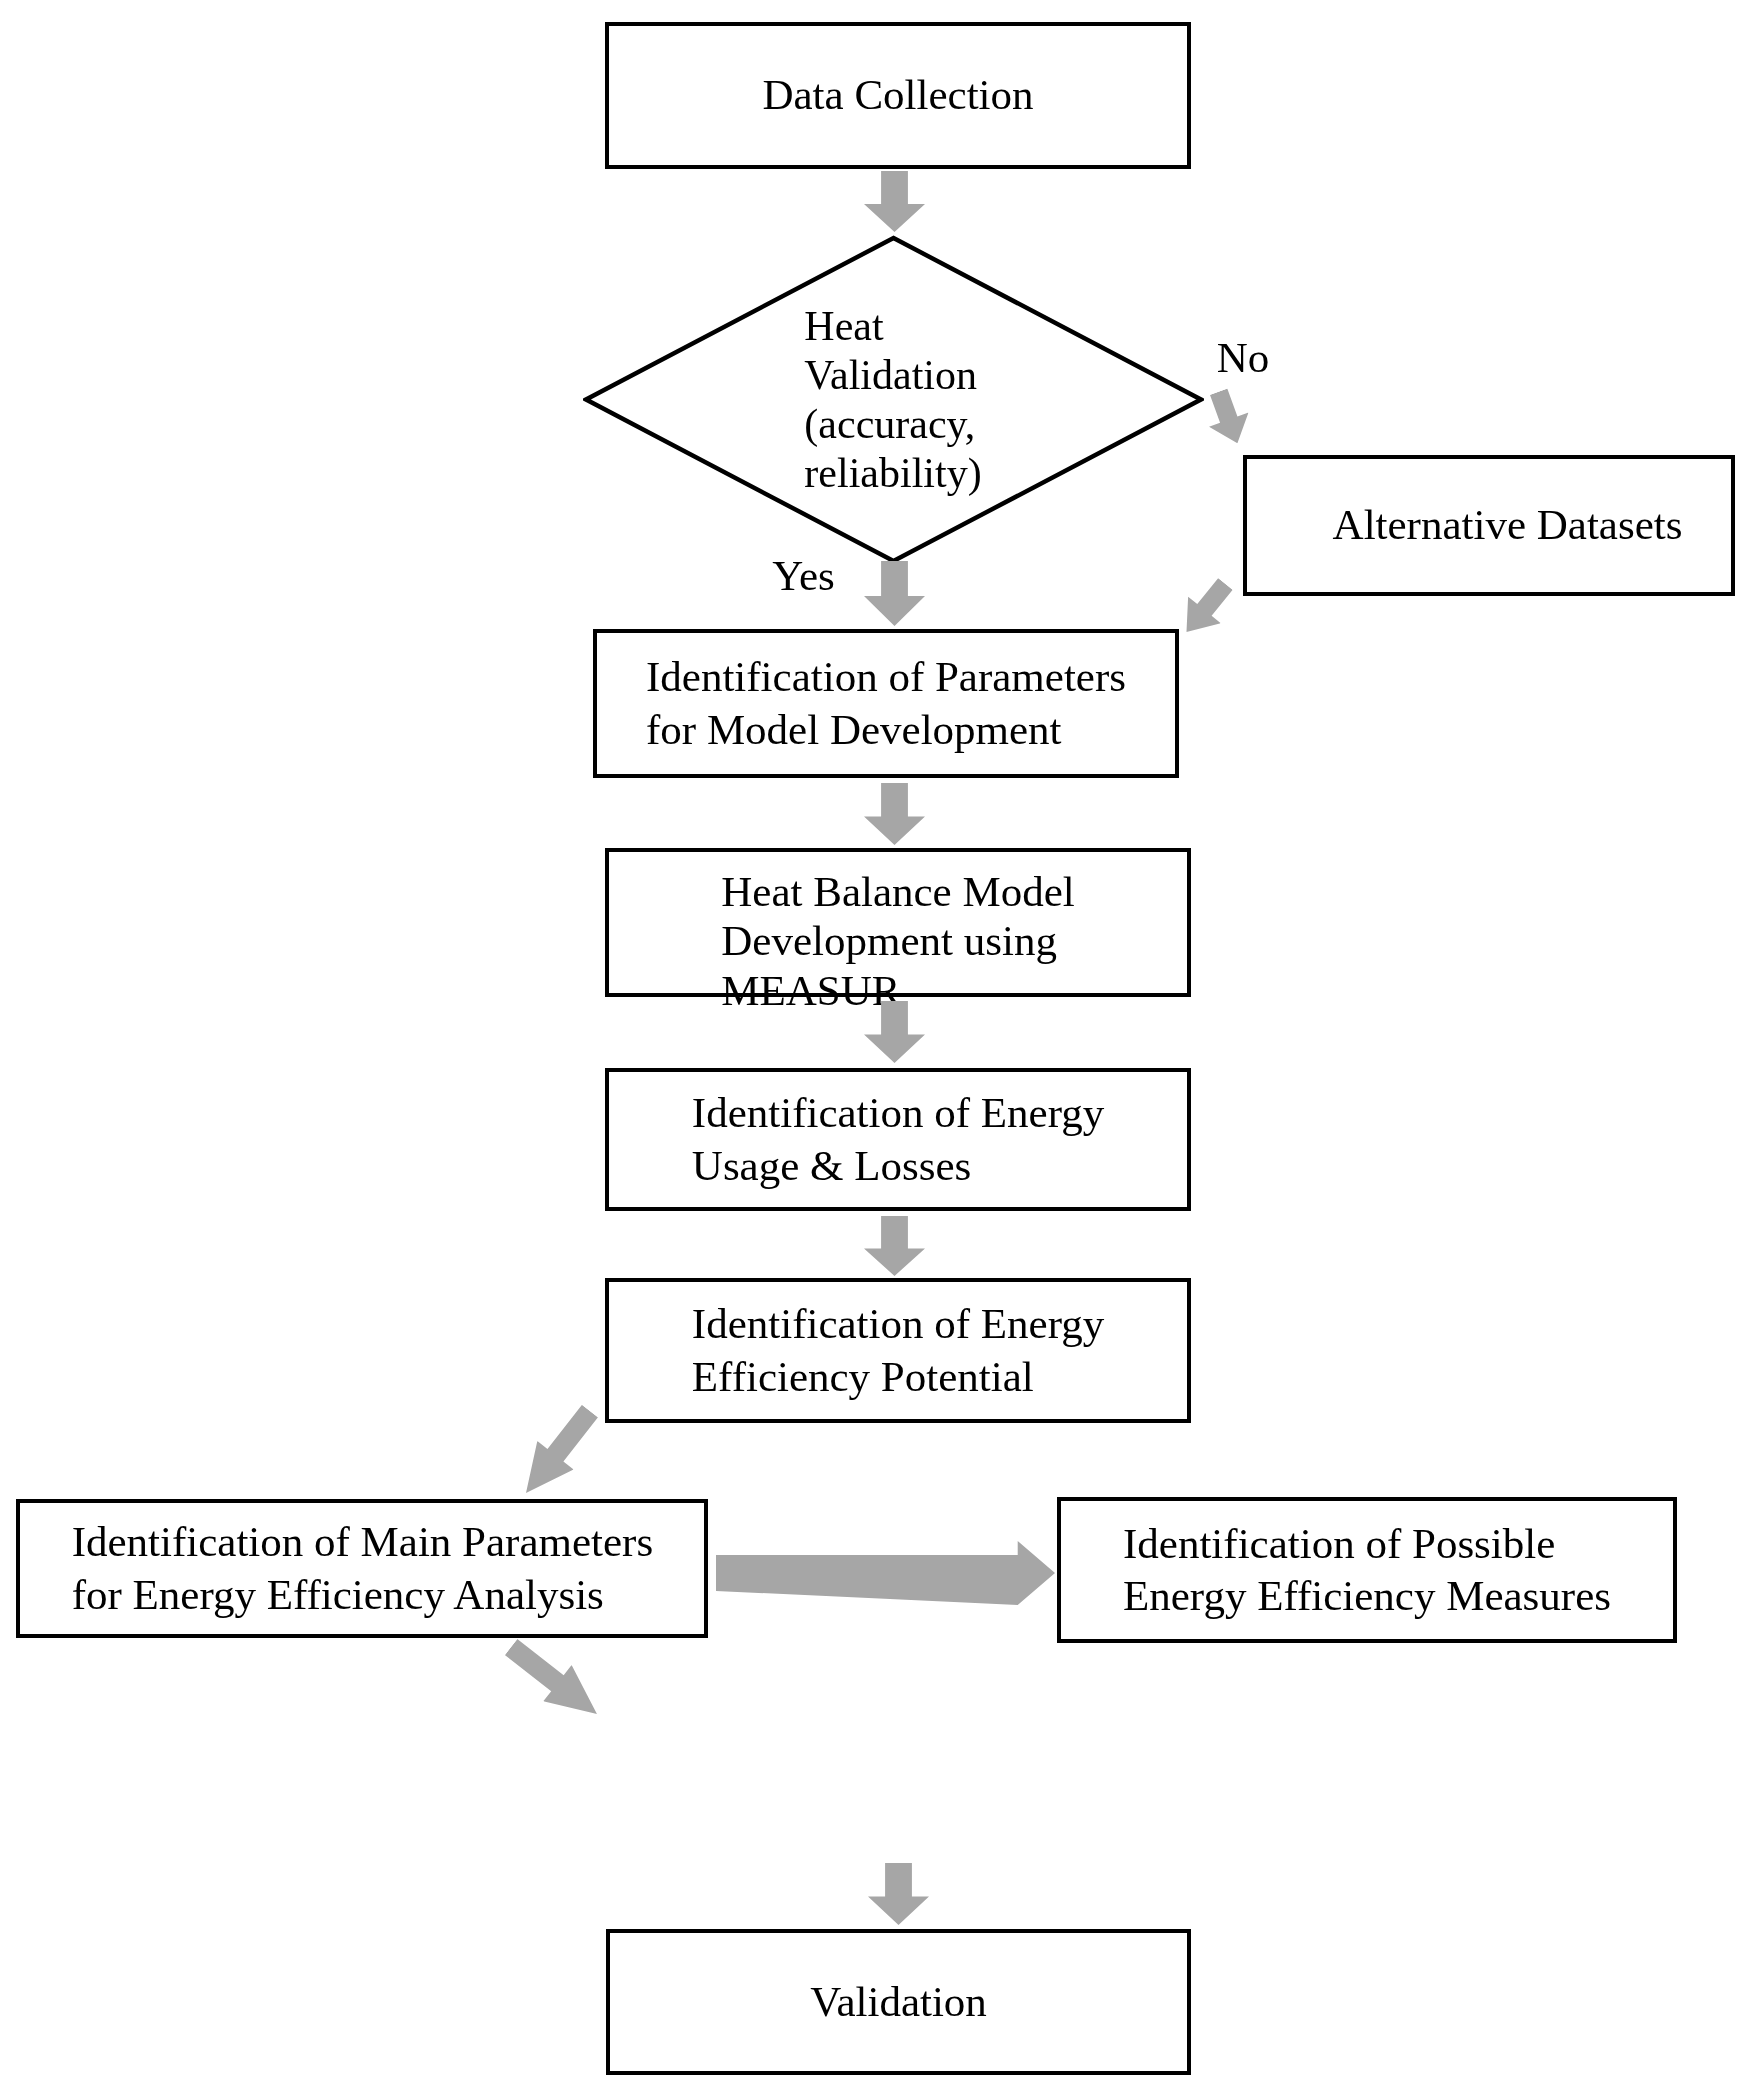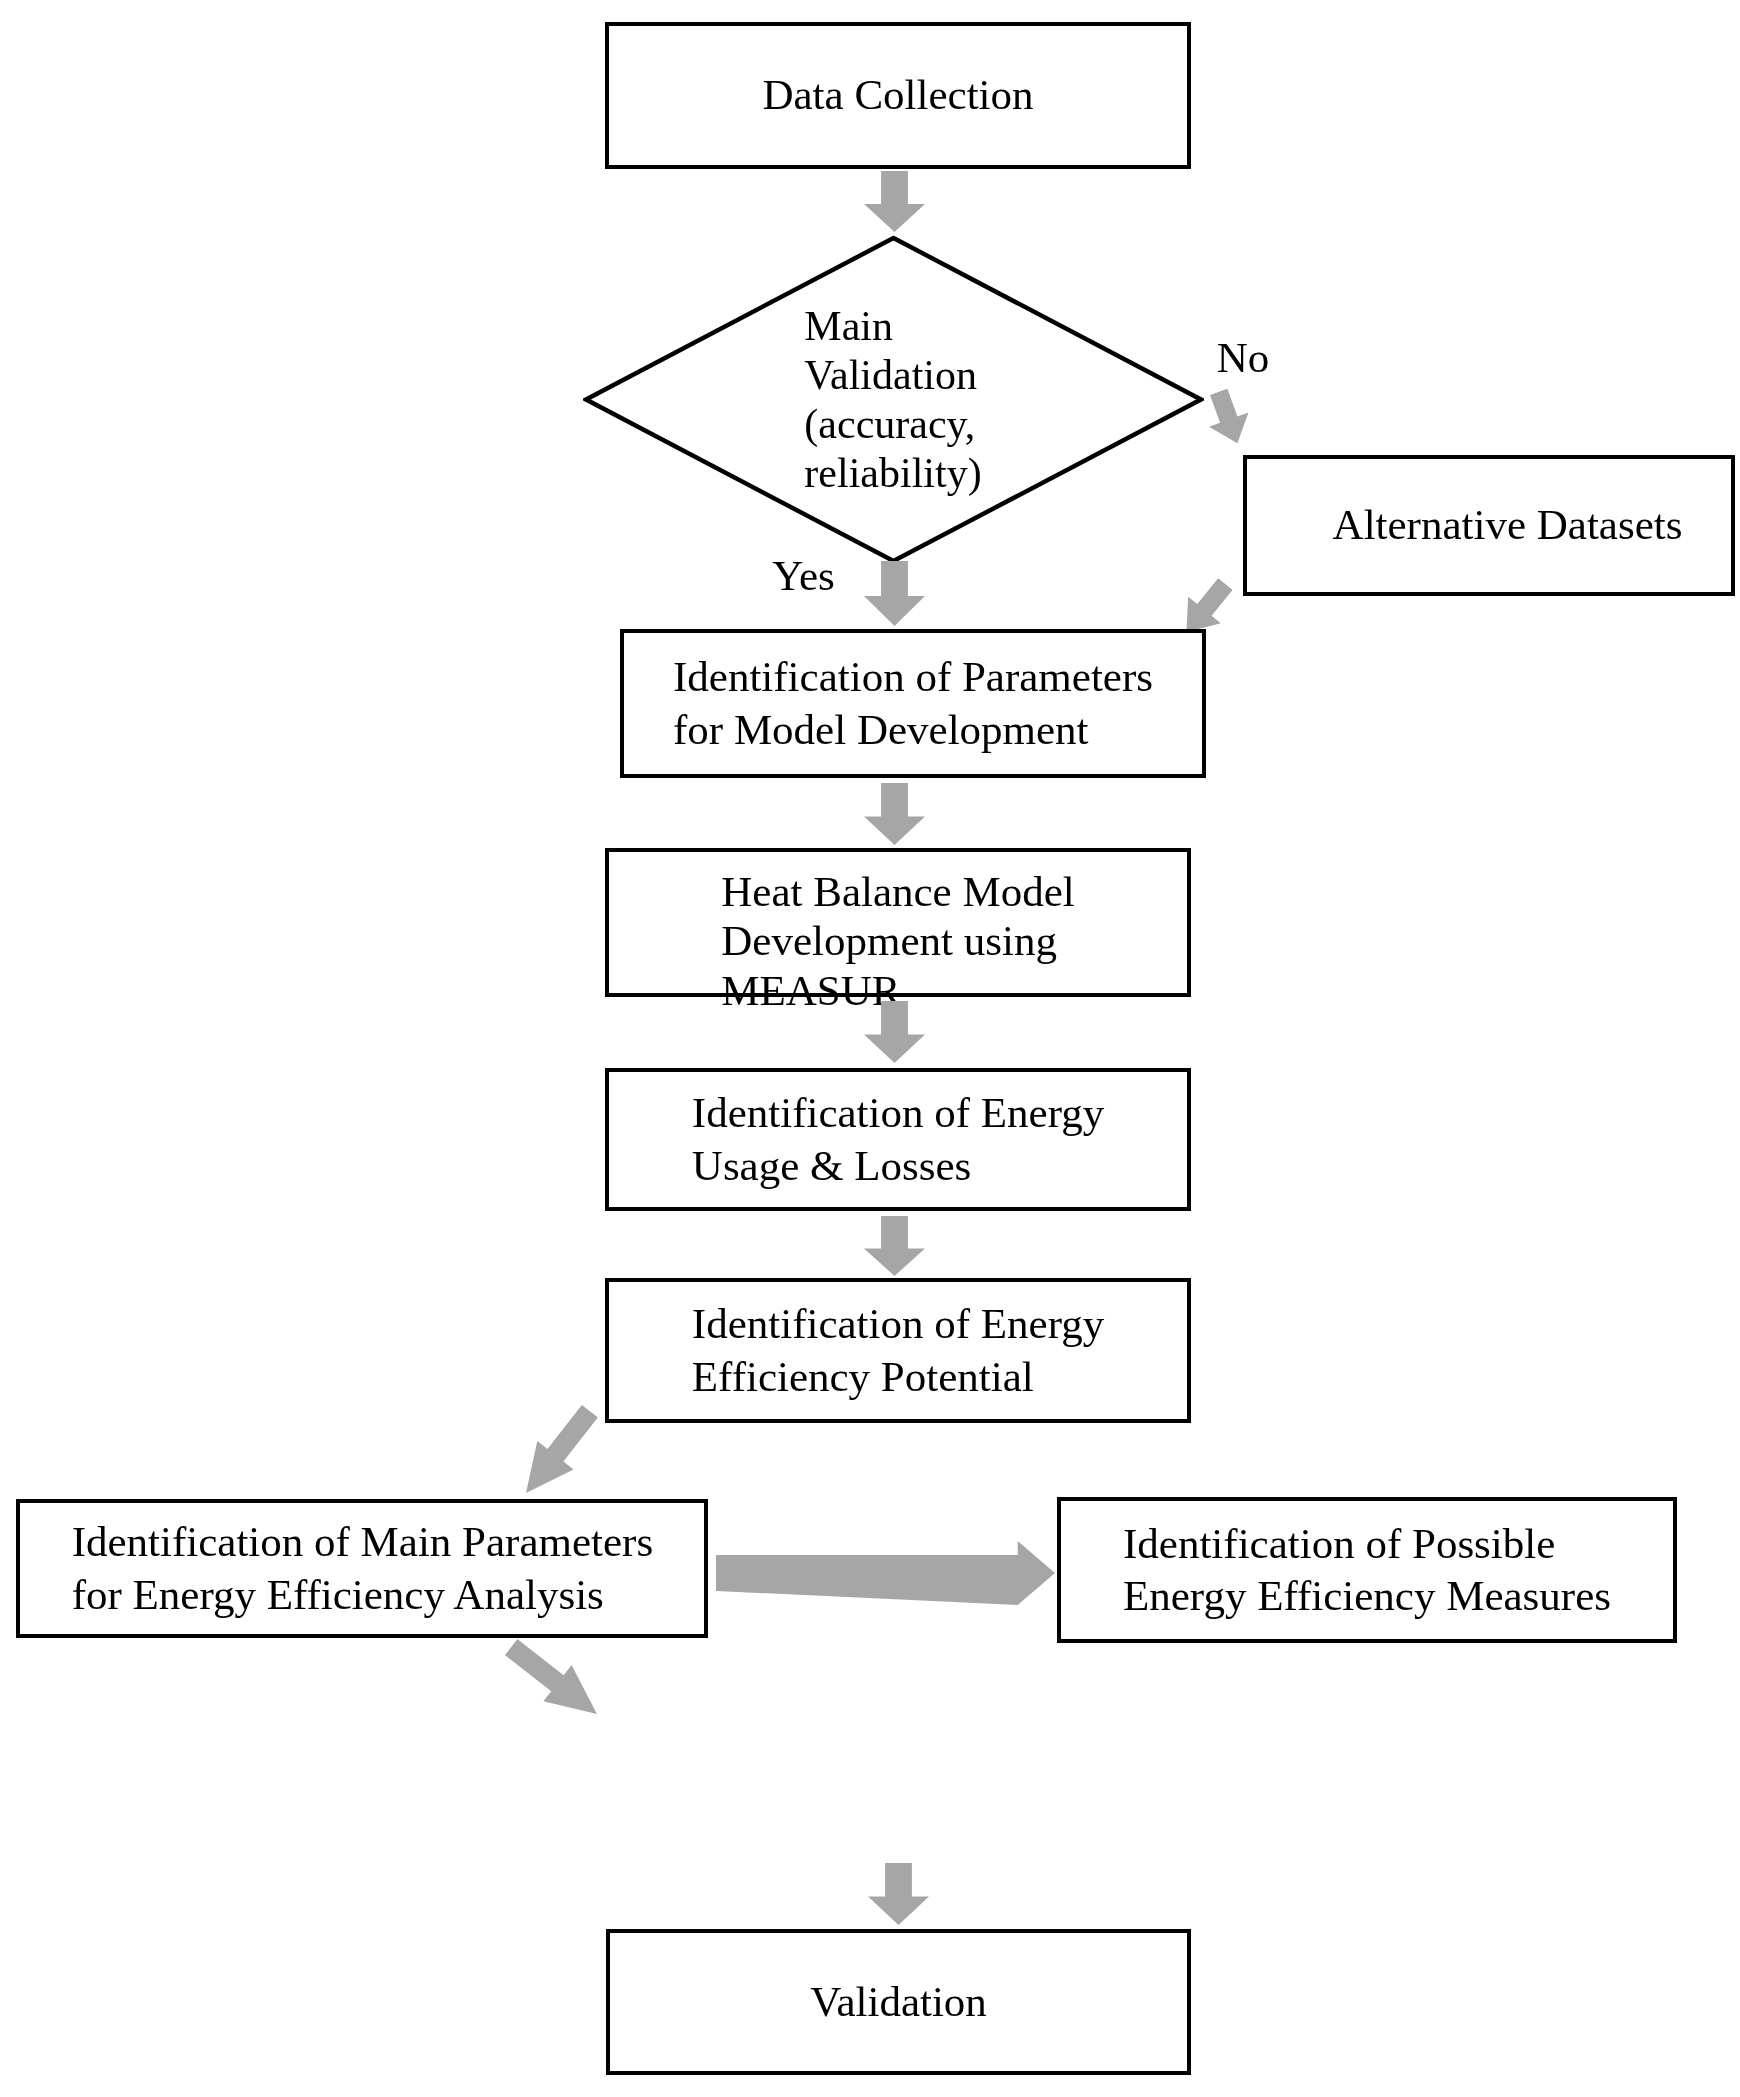--- a/index.html
+++ b/index.html
@@ -61,39 +61,39 @@
   <div class="node" style="left:605px; top:21.6px; width:586px; height:147px;">
     <span class="node-label">Data Collection</span>
   </div>
 
   <div class="block-arrow arrow-v" style="left:864px; top:171px; width:61px; height:61px;"></div>
 
   <svg class="diamond-svg" style="left:583px; top:235px;" width="621" height="329" viewBox="0 0 834 442">
     <polygon points="417,4 830,221 417,438 4,221" fill="#ffffff" stroke="#000000" stroke-width="6"></polygon>
   </svg>
   <div class="diamond-label-wrap" style="left:655px; top:264px; width:476px; height:272px;">
-    <span class="node-label">Main
+    <span class="node-label">Heat
 Validation
 (accuracy,
 reliability)</span>
   </div>
 
   <div class="branch-label" style="left:1187px; top:333px; width:112px;">No</div>
   <div class="block-arrow arrow-v" style="left:1207px; top:390px; width:42px; height:55px; transform:rotate(-20deg);"></div>
 
   <div class="node" style="left:1243px; top:455px; width:492px; height:141px;padding-left:37px;">
     <span class="node-label">Alternative Datasets</span>
   </div>
 
   <div class="branch-label" style="left:744px; top:551px; width:119px;">Yes</div>
   <div class="block-arrow arrow-v" style="left:864px; top:561px; width:61px; height:65px;"></div>
 
   <div class="block-arrow arrow-v" style="left:1185px; top:577px; width:42px; height:62px; transform:rotate(39deg);"></div>
 
-  <div class="node" style="left:620px; top:629px; width:586px; height:149px;">
+  <div class="node" style="left:593px; top:629px; width:586px; height:149px;">
     <span class="node-label">Identification of Parameters
 for Model Development</span>
   </div>
 
   <div class="block-arrow arrow-v" style="left:864px; top:783px; width:61px; height:62px;"></div>
 
   <div class="node" style="left:605px; top:848px; width:586px; height:149px;">
     <span class="node-label tight">Heat Balance Model
 Development using
 MEASUR</span>

